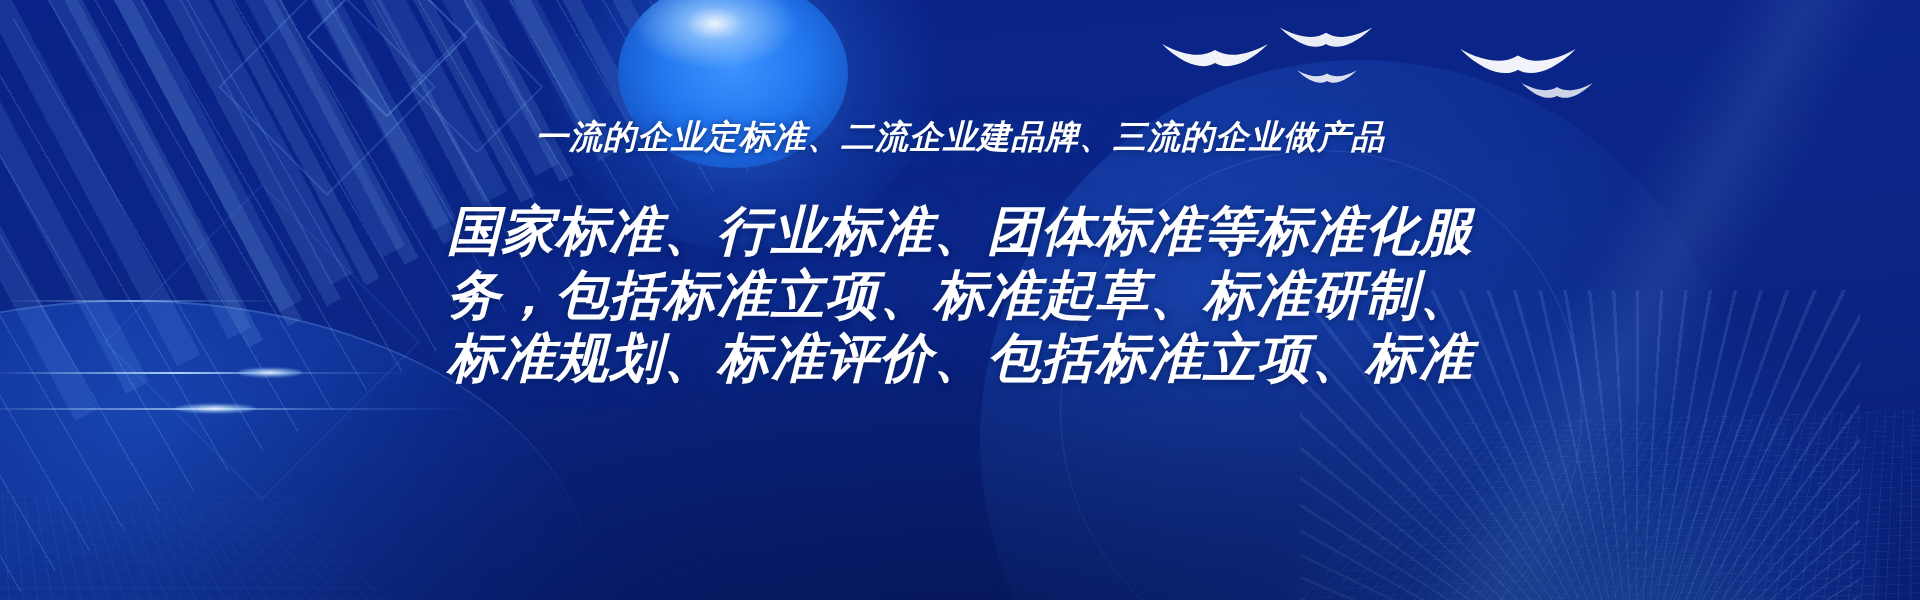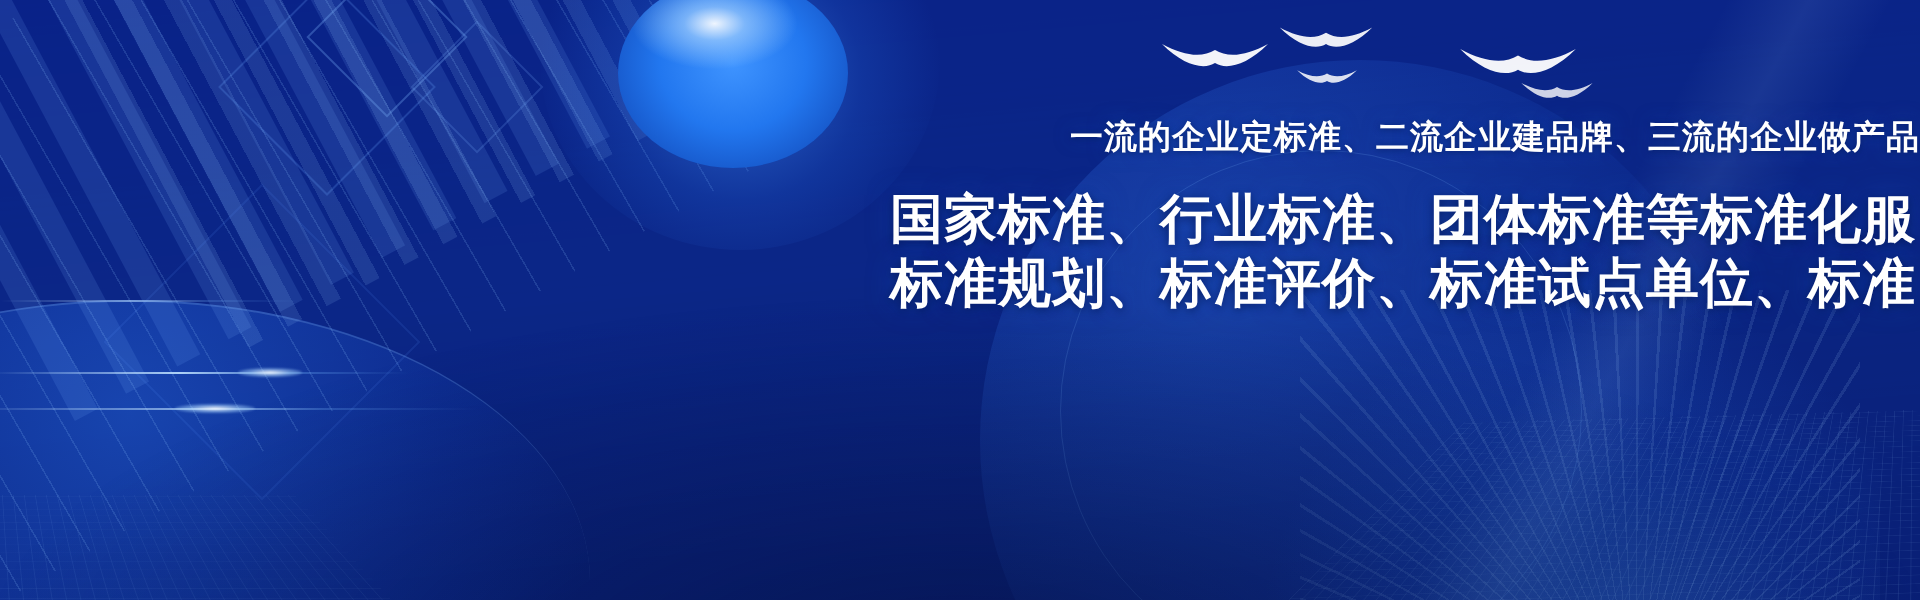--- a/index.html
+++ b/index.html
@@ -205,35 +205,36 @@
 
   
   .gulls { position: absolute; right: 260px; top: 10px; width: 560px; height: 140px; }
   .gull { position: absolute; }
 
   
   .content {
     position: absolute;
     left: 0; right: 0; top: 0;
     width: 1920px;
-    text-align: right;
+    text-align: center;
     z-index: 20;
+    font-style: italic;
   }
   .subtitle {
     margin: 0;
     padding-top: 116px;
     font-size: 33px;
     font-weight: 700;
     letter-spacing: 1px;
     color: #ffffff;
     text-shadow: 0 1px 6px rgba(5,25,90,0.75), 0 0 18px rgba(30,90,200,0.55);
     line-height: 1.25;
   }
   .headline {
-    margin: 4px;
+    margin: 16px;
     padding-top: 26px;
     font-size: 53px;
     font-weight: 700;
     color: #ffffff;
     line-height: 1.20;
     letter-spacing: 1px;
     text-shadow: 0 2px 10px rgba(4,20,80,0.8), 0 0 24px rgba(25,85,200,0.5);
   }
   .headline .hl-line { display: block; white-space: nowrap; }
 </style>
@@ -293,17 +294,18 @@
       <path d="M2 8 C24 30, 44 34, 55 27 C66 34, 86 30, 108 8 C86 20, 68 22, 55 14 C42 22, 24 20, 2 8 Z" fill="#ffffff" opacity="0.8"></path>
     </svg>
   </div>
 
   <div class="layer vignette"></div>
 
   <div class="content">
     <p class="subtitle">一流的企业定标准、二流企业建品牌、三流的企业做产品</p>
     <div class="headline">
       <span class="hl-line">国家标准、行业标准、团体标准等标准化服</span>
-      <span class="hl-line">标准规划、标准评价、标准试点单位、标准</span>
+      <span class="hl-line">务，包括标准立项、标准起草、标准研制、</span>
+      <span class="hl-line">标准规划、标准评价、包括标准立项、标准</span>
     </div>
   </div>
 
 </div>
 
 </body></html>

